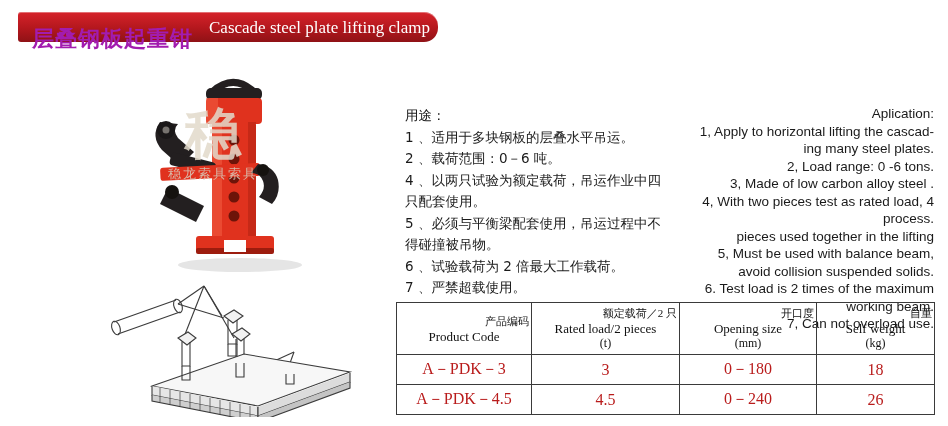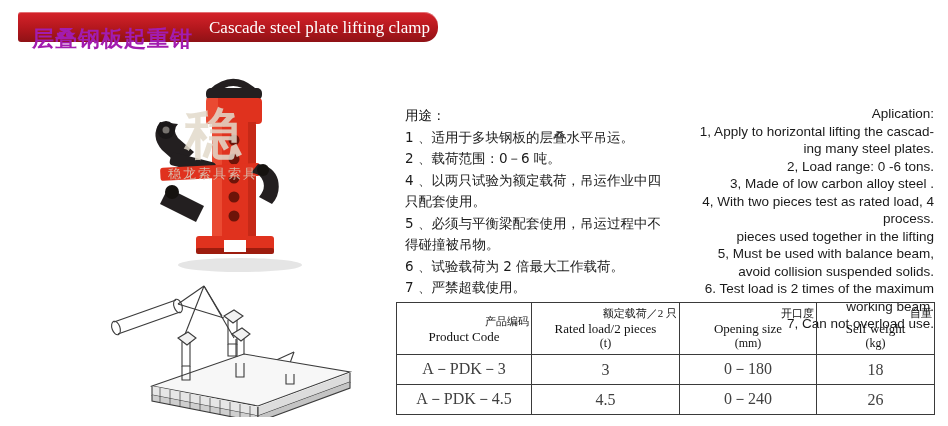--- a/index.html
+++ b/index.html
@@ -159,21 +159,21 @@
   #spec-table .th-unit {
     font-family: "Liberation Serif", serif;
     font-size: 12px;
     color: #111;
     display: block;
   }
   #spec-table tbody td {
     height: 27px;
     font-family: "Liberation Serif", serif;
     font-size: 16px;
-    color: #404040;
+    color: #b91c1c;
   }
   #spec-table col.c1 { width: 135px; }
   #spec-table col.c2 { width: 148px; }
   #spec-table col.c3 { width: 137px; }
   #spec-table col.c4 { width: 118px; }
 </style>
 </head>
 <body>
 
 <div id="title-bar">

